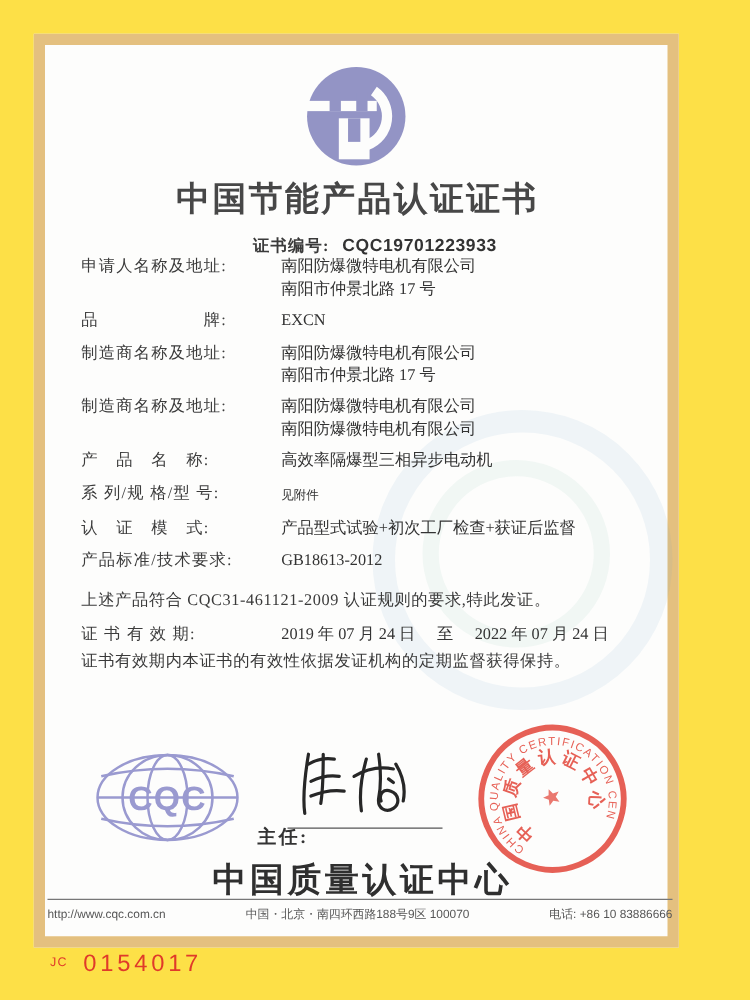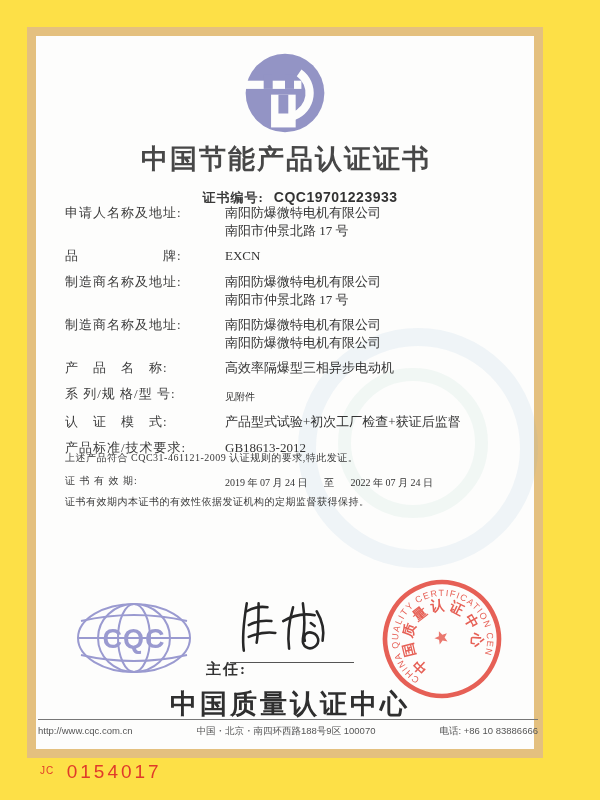--- a/index.html
+++ b/index.html
@@ -28,21 +28,21 @@
   .certno .num{
     font-family:"Liberation Sans","DejaVu Sans",sans-serif;
     font-size:14px;font-weight:bold;letter-spacing:.5px;margin-left:6px;color:#333;
   }
   .fields{position:absolute;left:65px;top:204px;width:476px;font-size:13px;}
   .frow{display:flex;margin-bottom:8px;}
   .flabel{width:160px;flex:none;letter-spacing:1px;color:#3c3c3c;}
   .fvalue{flex:1;line-height:17px;color:#333;}
   .fvalue .l2{margin-top:1px;}
   .fvalue.small{font-size:10px;padding-top:3px;}
-  .stmts{position:absolute;left:65px;top:451px;width:478px;font-size:10px;}
+  .stmts{position:absolute;left:65px;top:471px;width:478px;font-size:13px;}
   .stline{margin-bottom:9px;letter-spacing:.5px;}
   .vrow{display:flex;margin-bottom:4px;}
   .vrow .flabel{width:160px;}
   .vrow .sep{margin:0 14px;}
   .cqclogo{position:absolute;left:74px;top:601px;width:120px;height:74px;}
   .director{position:absolute;left:206px;top:660px;font-size:15px;letter-spacing:2px;color:#333;font-weight:bold;}
   .sig{position:absolute;left:232px;top:595px;width:128px;height:66px;}
   .sigline{position:absolute;left:230px;top:662px;width:124px;border-top:1.2px solid #555;}
   .seal{position:absolute;left:380px;top:577px;width:124px;height:124px;transform:rotate(-22deg);opacity:.93;}
   .orgname{

